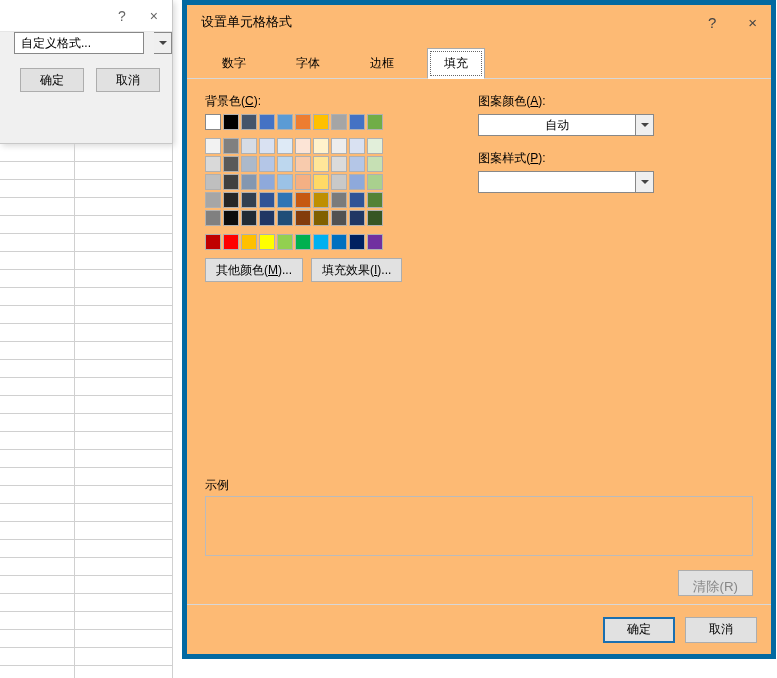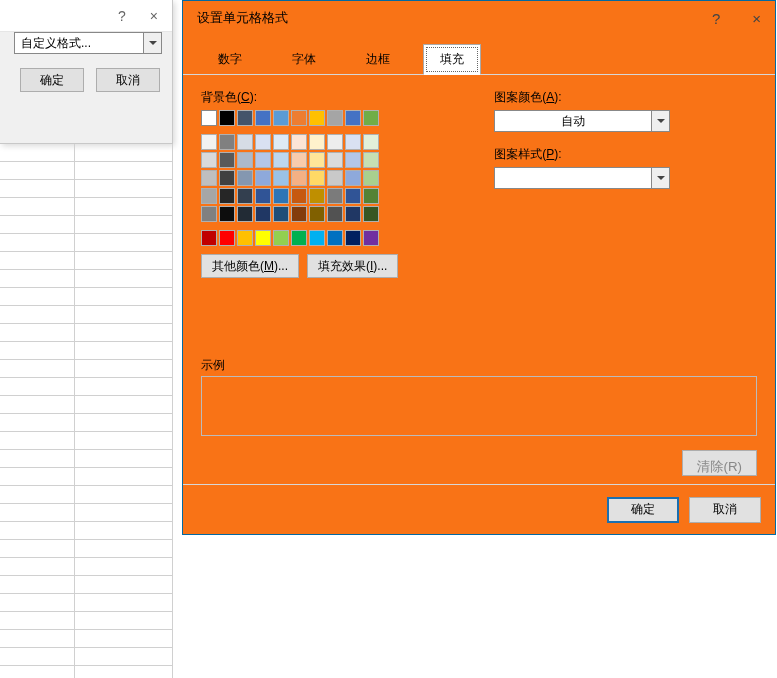--- a/index.html
+++ b/index.html
@@ -35,21 +35,21 @@
     color: #666;
     background:#fff;
     border-bottom:1px solid #e6e6e6;
   }
   .bg-titlebar span { cursor: default; }
   .bg-label {
     font-weight: bold; font-size: 13px;
     padding: 10px 0 8px 0;
   }
   .bg-select {
-    display:flex; margin-left:14px; margin-bottom:14px;
+    display:flex; margin-left:14px; margin-bottom:14px;justify-content:space-between;
   }
   .bg-select .field {
     width:130px; height:22px; line-height:20px; padding:0 6px;
     background:#fff; border:1px solid #888;
   }
   .bg-select .btn {
     width:18px; height:22px; border:1px solid #888; border-left:none;
     background:#efefef; display:flex; align-items:center; justify-content:center;
   }
   .bg-select .btn svg{width:8px;height:8px;}
@@ -62,23 +62,23 @@
     position:absolute; left:0; top:144px; width:173px; bottom:0;
     border-right:1px solid #d0d0d0;
   }
   .grid-row { height:18px; border-bottom:1px solid #d0d0d0; display:flex;}
   .grid-row .c1{width:75px;border-right:1px solid #d0d0d0;}
   .grid-row .c2{flex:1;}
   
   .dialog {
     position:absolute;
     left:182px; top:0;
-    width:594px; height:535px;
-    background:#f97316;
-    border:1px solid #0369a1;
+    width:594px; height:659px;
+    background:#fdba74;
+    border:5px solid #0369a1;
     display:flex; flex-direction:column;
   }
   .titlebar {
     height:34px; display:flex; align-items:center;
     padding:0 10px 0 14px; font-size:13px;
     justify-content:space-between;
   }
   .titlebar .right { display:flex; gap:24px; font-size:15px; color:#444;}
   .titlebar .right span { padding:2px 4px; cursor:default;}
   .tabs {
@@ -91,21 +91,21 @@
     position:relative; top:1px;
   }
   .tab.active {
     border-color:#aaa; background:#fff;
     border-bottom:1px solid #fff;
     outline:1px dotted #666; outline-offset:-4px;
   }
   .content {
     flex:1; padding:14px 18px 8px 18px; display:flex; flex-direction:column;
   }
-  .row1 { display:flex; gap:96px;}
+  .row1 { display:flex; gap:76px;}
   .col { flex:0 0 auto; }
   .label { font-size:12px; margin-bottom:4px; }
   .label u { text-decoration: underline; }
   
   .nocolor {
     width:178px; height:22px; text-align:center; line-height:20px;
     background:#cce6f7; border:1px solid #2a84d3;
     outline:1px solid #2a84d3; outline-offset:1px;
     margin-bottom:4px;
   }

